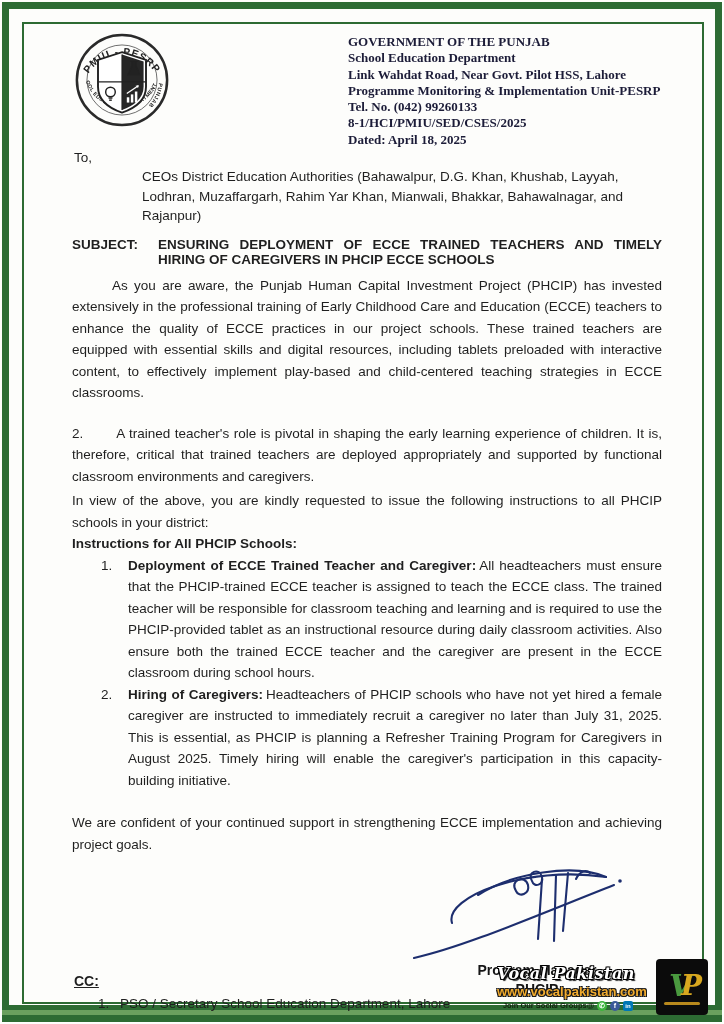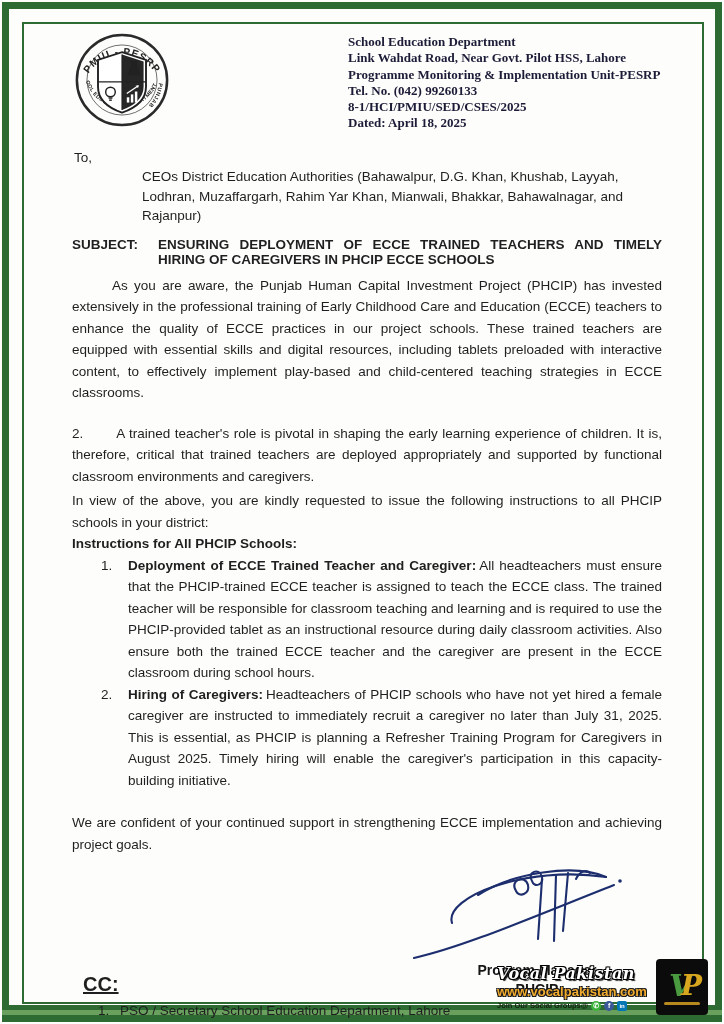--- a/index.html
+++ b/index.html
@@ -41,33 +41,33 @@
   .instr-item{position:relative;text-align:justify;line-height:21.5px;}
   .inum{position:absolute;left:-27px;}
   .ititle{font-weight:bold;margin-right:3px;}
   .closing{margin-top:21px;}
   
   .sig-block{position:relative;height:116px;margin-top:2px;}
   .sig-svg{position:absolute;right:14px;top:0;}
   .sig-text{position:absolute;right:40px;top:56px;width:170px;text-align:center;
     font-weight:bold;font-size:14px;line-height:19px;color:#161616;margin-top:48px;}
   
-  .cc-label{font-weight:bold;text-decoration:underline;font-size:20px;margin-left:11px;}
+  .cc-label{font-weight:bold;text-decoration:underline;font-size:14px;margin-left:2px;}
   .cc-list{margin:4px 0 0 0;padding:0 0 0 48px;list-style:none;line-height:21px;}
   .cc-item{position:relative;}
   .cc-num{position:absolute;left:-22px;}
   
   .watermark{position:absolute;right:16px;bottom:9px;z-index:6;display:flex;align-items:center;gap:20px;}
   .wm-text{text-align:center;margin-right:3px;width:136px;}
   .wm-title{font-family:"DejaVu Serif", serif;font-style:italic;font-weight:bold;
     font-size:16px;letter-spacing:.5px;color:#fff;white-space:nowrap;
     text-shadow:-1px -1px 0 #000,1px -1px 0 #000,-1px 1px 0 #000,1px 1px 0 #000,2px 2px 1px #222;}
   .wm-url{font-size:13px;font-weight:bold;color:#f2ac2e;white-space:nowrap;margin-top:1px;
     text-shadow:-1px -1px 0 #1a1a1a,1px -1px 0 #1a1a1a,-1px 1px 0 #1a1a1a,1px 1px 0 #1a1a1a;}
-  .wm-social{margin-top:2px;display:flex;align-items:center;justify-content:flex-start;gap:3px;
+  .wm-social{margin-top:2px;display:flex;align-items:center;justify-content:flex-end;gap:3px;
     font-size:7.5px;font-weight:bold;color:#12220f;}
   .wm-icon{width:10px;height:10px;border-radius:50%;color:#fff;font-size:7px;line-height:10px;
     text-align:center;font-weight:bold;display:inline-block;}
   .wm-icon.wa{background:#3cb43c;}
   .wm-icon.fb{background:#3b5998;}
   .wm-icon.li{background:#0077b5;border-radius:2px;font-size:6px;}
   .vp-badge{width:52px;height:56px;background:#0b0b0b;border-radius:4px;position:relative;flex:none;}
 </style>
 </head>
 <body>
@@ -123,20 +123,21 @@
         <g>
           <rect x="55" y="68" width="2.6" height="5.5" fill="#fff"></rect>
           <rect x="59.2" y="65" width="2.6" height="8.5" fill="#fff"></rect>
           <rect x="63.4" y="62" width="2.6" height="11.5" fill="#fff"></rect>
           <path d="M55,64 L67,56" stroke="#fff" stroke-width="1.4" fill="none"></path>
           <path d="M67.5,55.5 l-3.4,0.4 2.6,2.4 Z" fill="#fff"></path>
         </g>
       </g>
     </svg>
     <div class="lh-text">
+      <div>GOVERNMENT OF THE PUNJAB</div>
       <div>School Education Department</div>
       <div>Link Wahdat Road, Near Govt. Pilot HSS, Lahore</div>
       <div>Programme Monitoring &amp; Implementation Unit-PESRP</div>
       <div>Tel. No. (042) 99260133</div>
       <div>8-1/HCI/PMIU/SED/CSES/2025</div>
       <div>Dated: April 18, 2025</div>
     </div>
   </div>
 
   <div class="to-line">To,</div>

